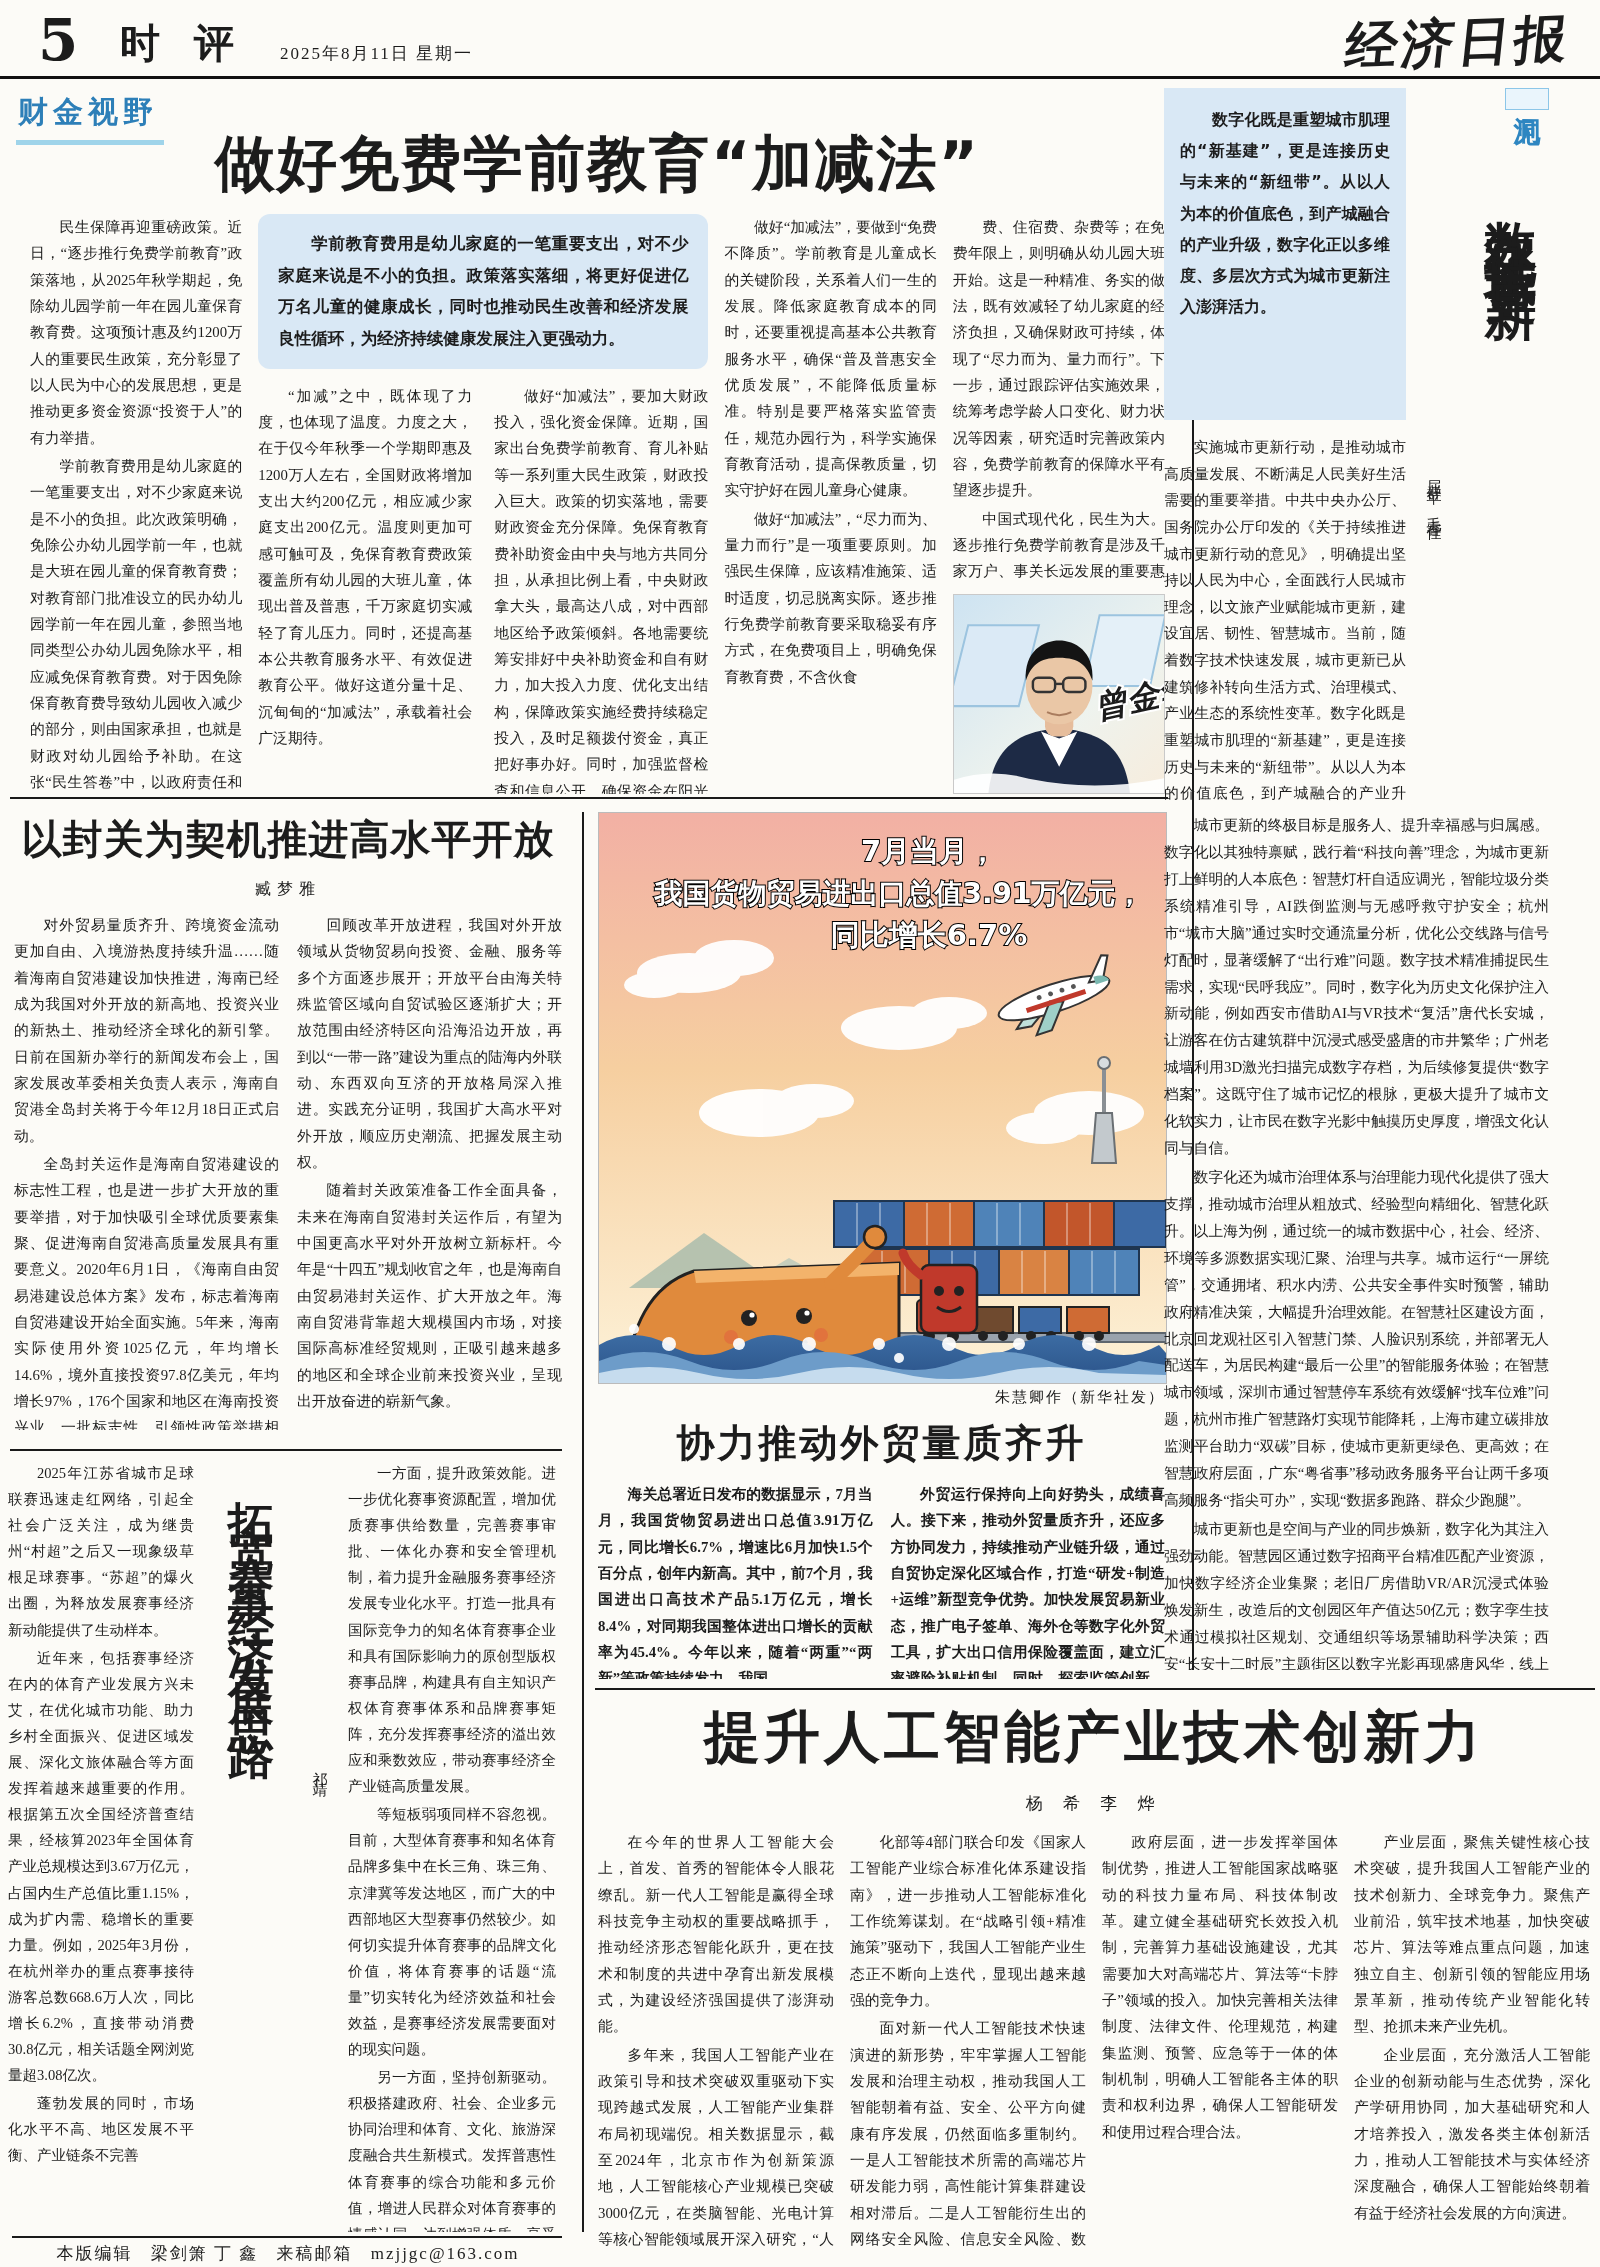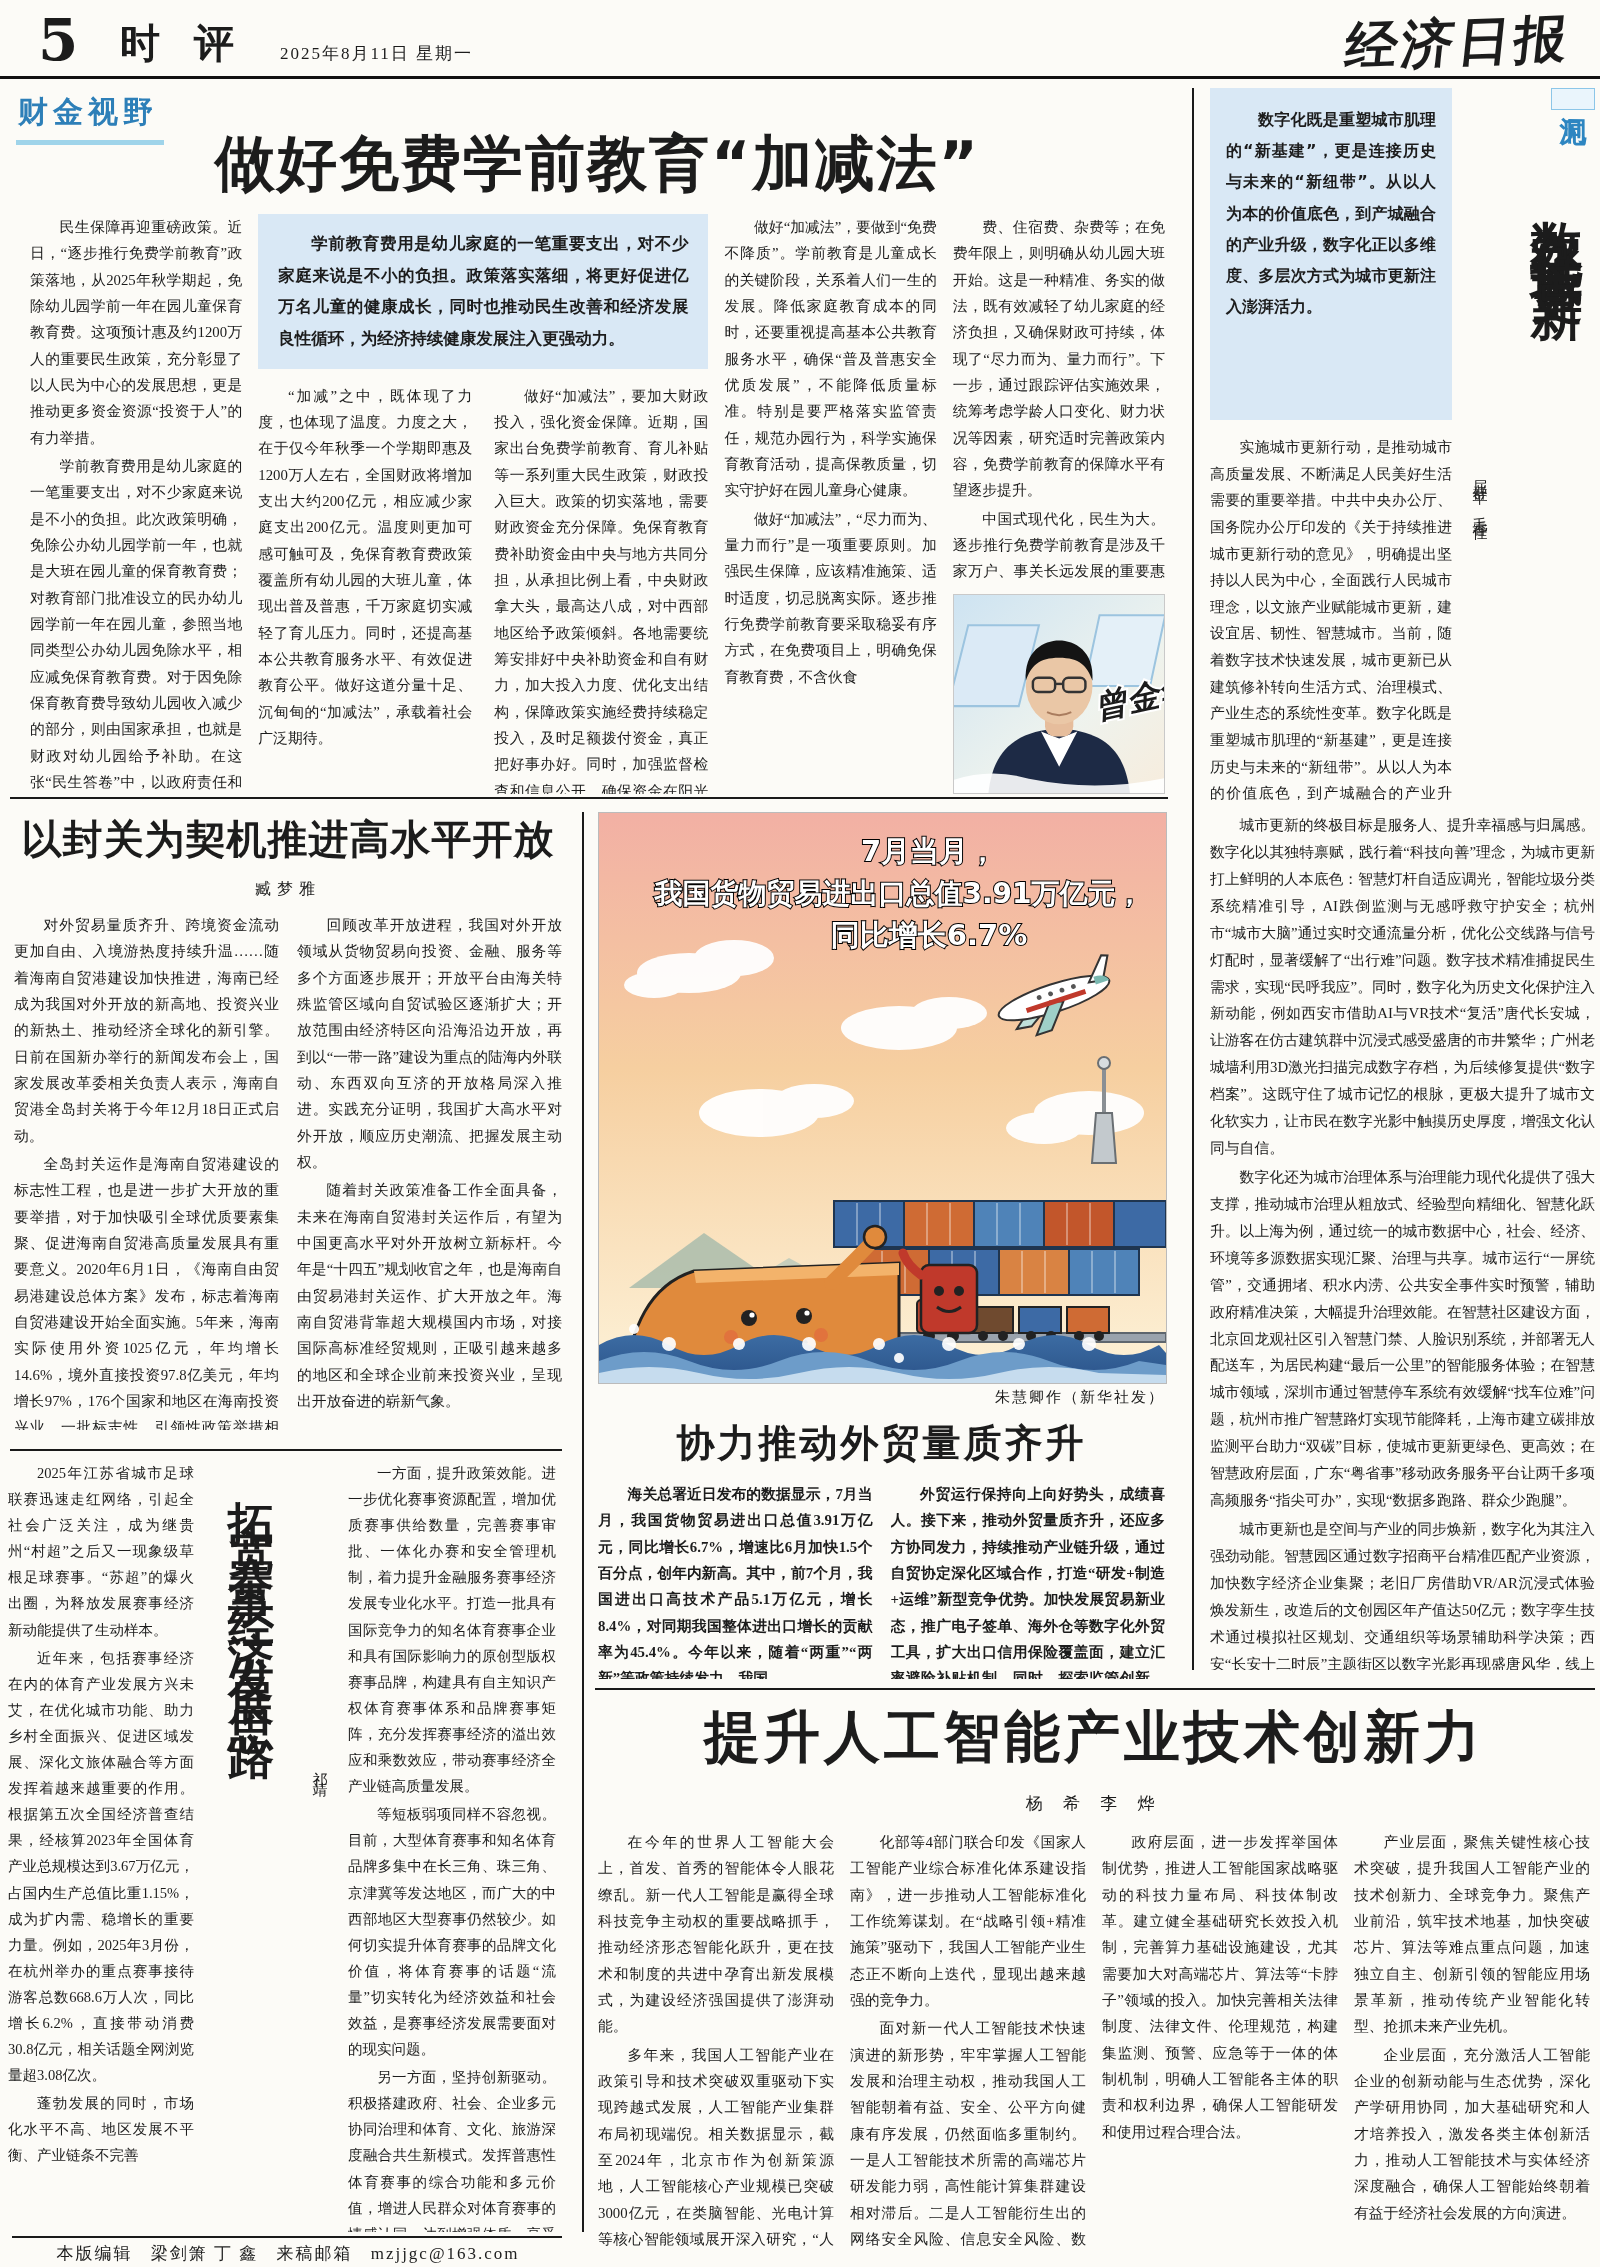--- a/index.html
+++ b/index.html
@@ -26,21 +26,21 @@
   .fincai{position:absolute;left:16px;top:92px;font-size:30px;font-weight:900;color:#2d7fb8;
     letter-spacing:5px;font-family:"DejaVu Sans",sans-serif;
     border-bottom:5px solid #9fd4ea;padding:0 6px 7px 2px;}
 
   
   .a1-head{position:absolute;left:30px;top:124px;width:1135px;text-align:center;
     font-size:60px;font-weight:900;font-family:"DejaVu Sans",sans-serif;letter-spacing:2px;}
   .a1-body{position:absolute;left:30px;top:214px;width:1135px;height:580px;display:flex;gap:16px;}
   .ncol{flex:1;overflow:hidden;font-size:14.8px;line-height:1.78;}
   .a1-mid{flex:2.12;display:flex;flex-direction:column;min-width:0;}
-  .introbox{background:#d9e8f5;padding:14px 20px;margin-bottom:14px;}
+  .introbox{background:#d9e8f5;padding:14px 20px;margin-bottom:14px;border-radius:12px;}
   .introbox p{font-family:"DejaVu Sans",sans-serif;font-weight:bold;font-size:16.5px;line-height:1.92;margin:0;}
   .a1-midcols{display:flex;gap:22px;flex:1;overflow:hidden;}
   .a1-c5{flex:1;display:flex;flex-direction:column;min-width:0;}
   .a1-c5 .ncol{flex:1;}
   .photo{height:198px;margin-top:8px;border:1px solid #c9c9c9;background:#eef4f8;}
   .photo svg{display:block;}
 
   
   .a2{position:absolute;left:14px;top:812px;width:548px;height:632px;}
   .a2-head{text-align:center;font-size:40px;font-weight:900;font-family:Liberation Serif, serif;letter-spacing:1px;}
@@ -72,21 +72,21 @@
   .footer{position:absolute;left:14px;top:2242px;width:548px;text-align:center;font-size:17px;letter-spacing:2px;}
   .footer span{margin:0 6px;}
 
   
   .a5{position:absolute;left:598px;top:1700px;width:992px;height:545px;}
   .a5-head{text-align:center;font-size:56px;font-weight:900;font-family:"DejaVu Sans",sans-serif;letter-spacing:4px;}
   .a5-by{text-align:center;font-size:17px;letter-spacing:8px;margin:16px 0 14px;}
   .a5-cols{display:flex;gap:16px;height:420px;}
 
   
-  .sb{position:absolute;left:1210px;top:88px;width:385px;height:1582px;}
+  .sb{position:absolute;left:1164px;top:88px;width:385px;height:1582px;}
   .sb-top{height:722px;display:flex;gap:12px;}
   .sb-left{width:242px;display:flex;flex-direction:column;min-width:0;}
   .introbox2{background:#d9e8f5;padding:16px 16px;margin-bottom:14px;height:300px;overflow:hidden;}
   .introbox2 p{font-family:"DejaVu Sans",sans-serif;font-weight:bold;font-size:16px;line-height:1.95;margin:0;}
   .sb-narrow{flex:1;overflow:hidden;font-size:14.8px;line-height:1.8;}
   .sb-strip{flex:1;position:relative;}
   .sb-badge{position:absolute;top:0;right:0;writing-mode:vertical-rl;text-orientation:upright;
     font-size:27px;font-weight:900;color:#2e86c1;background:#eaf5fc;border:1px solid #8cc6e8;
     padding:6px 3px;letter-spacing:4px;font-family:"DejaVu Sans",sans-serif;}
   .sb-title{position:absolute;top:92px;right:12px;writing-mode:vertical-rl;text-orientation:upright;

